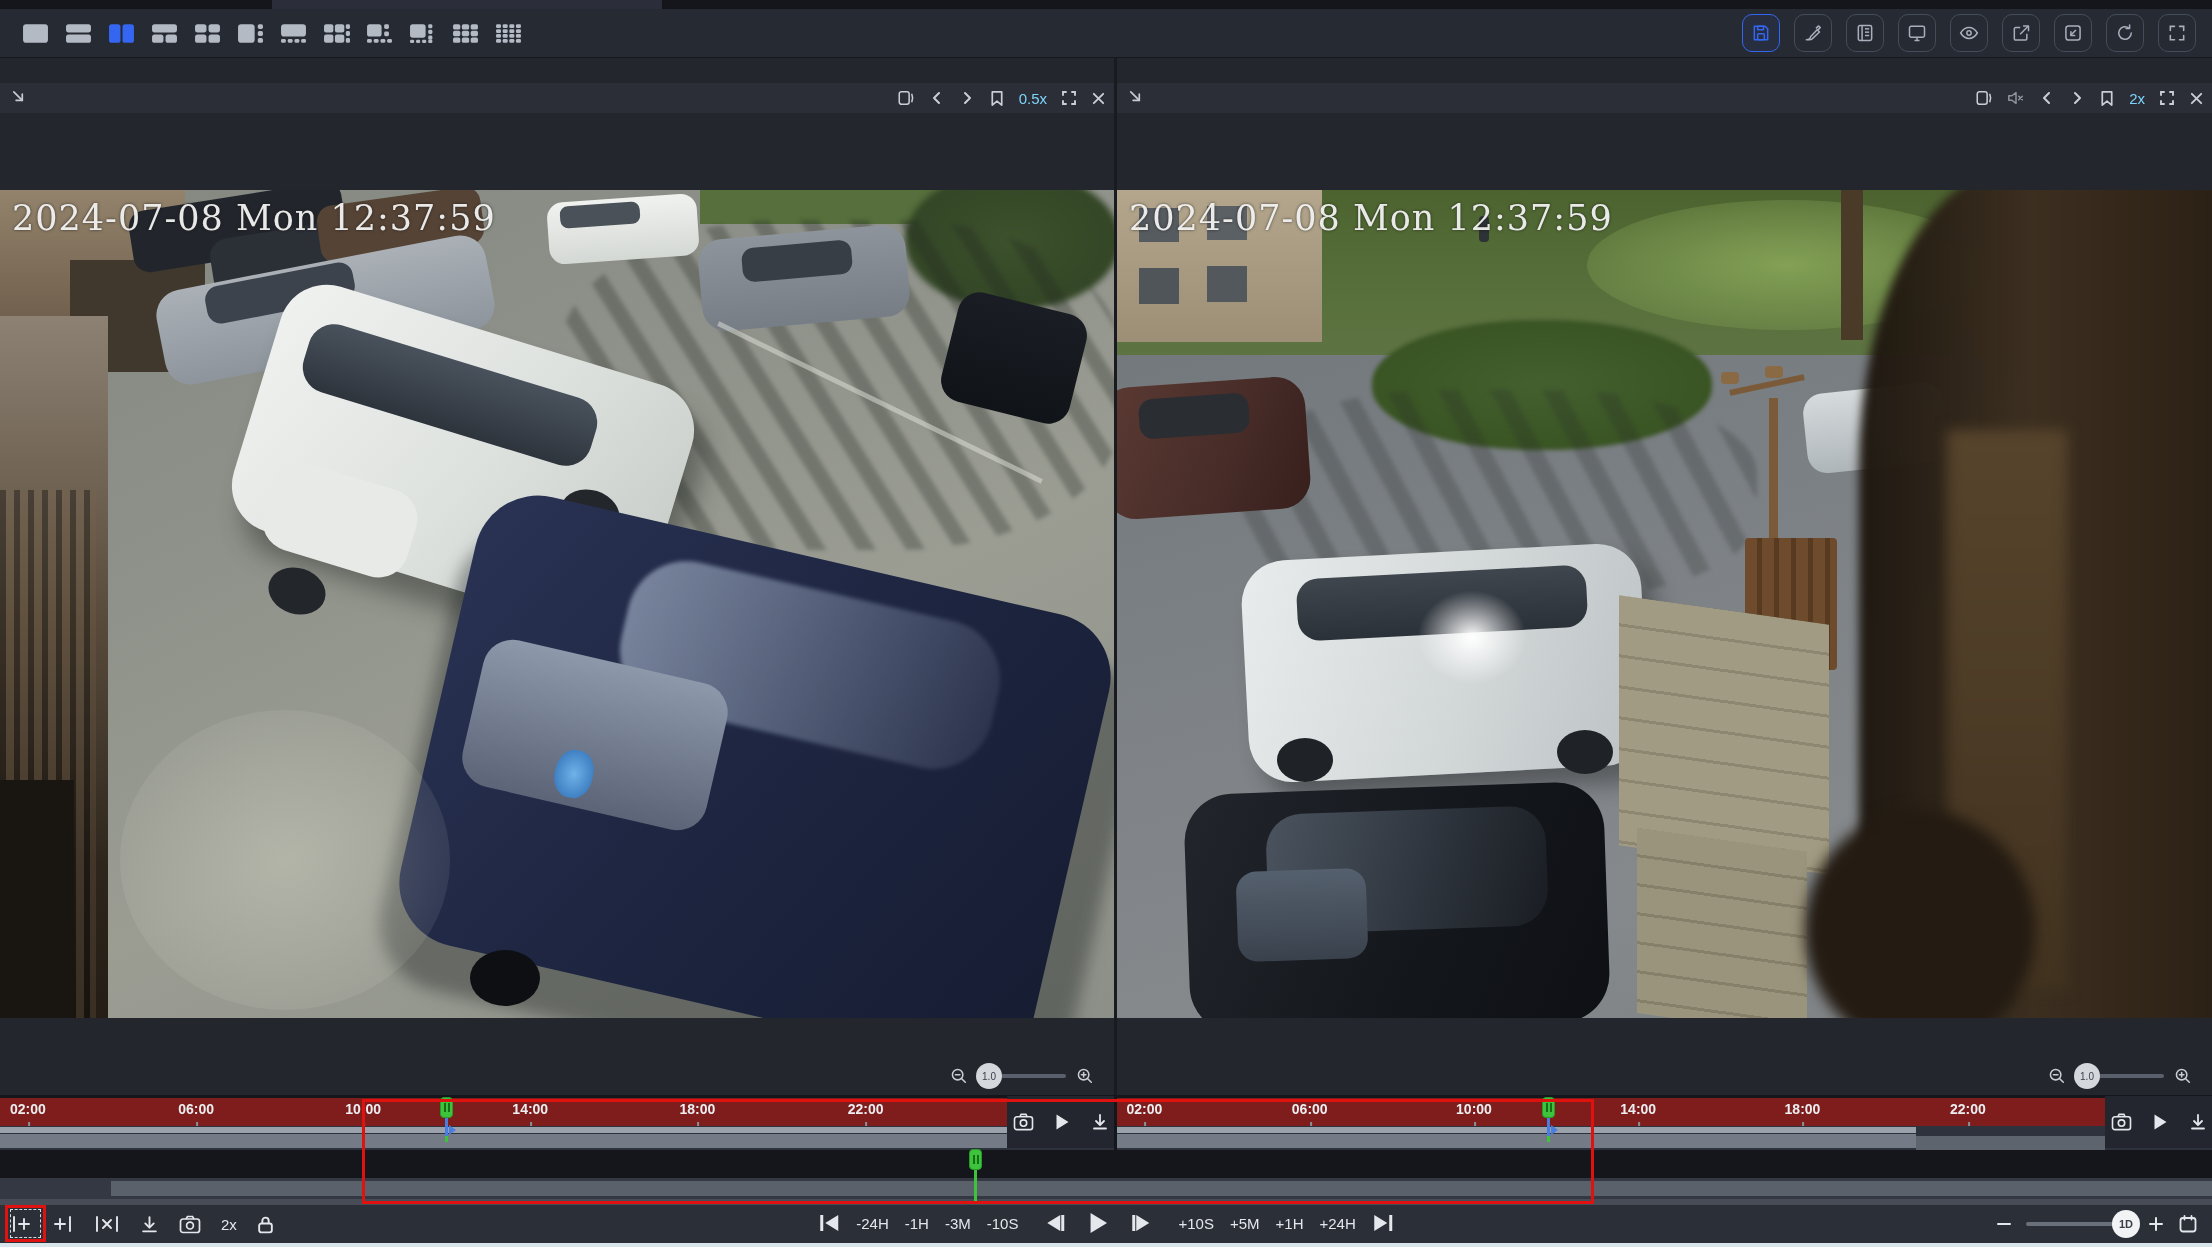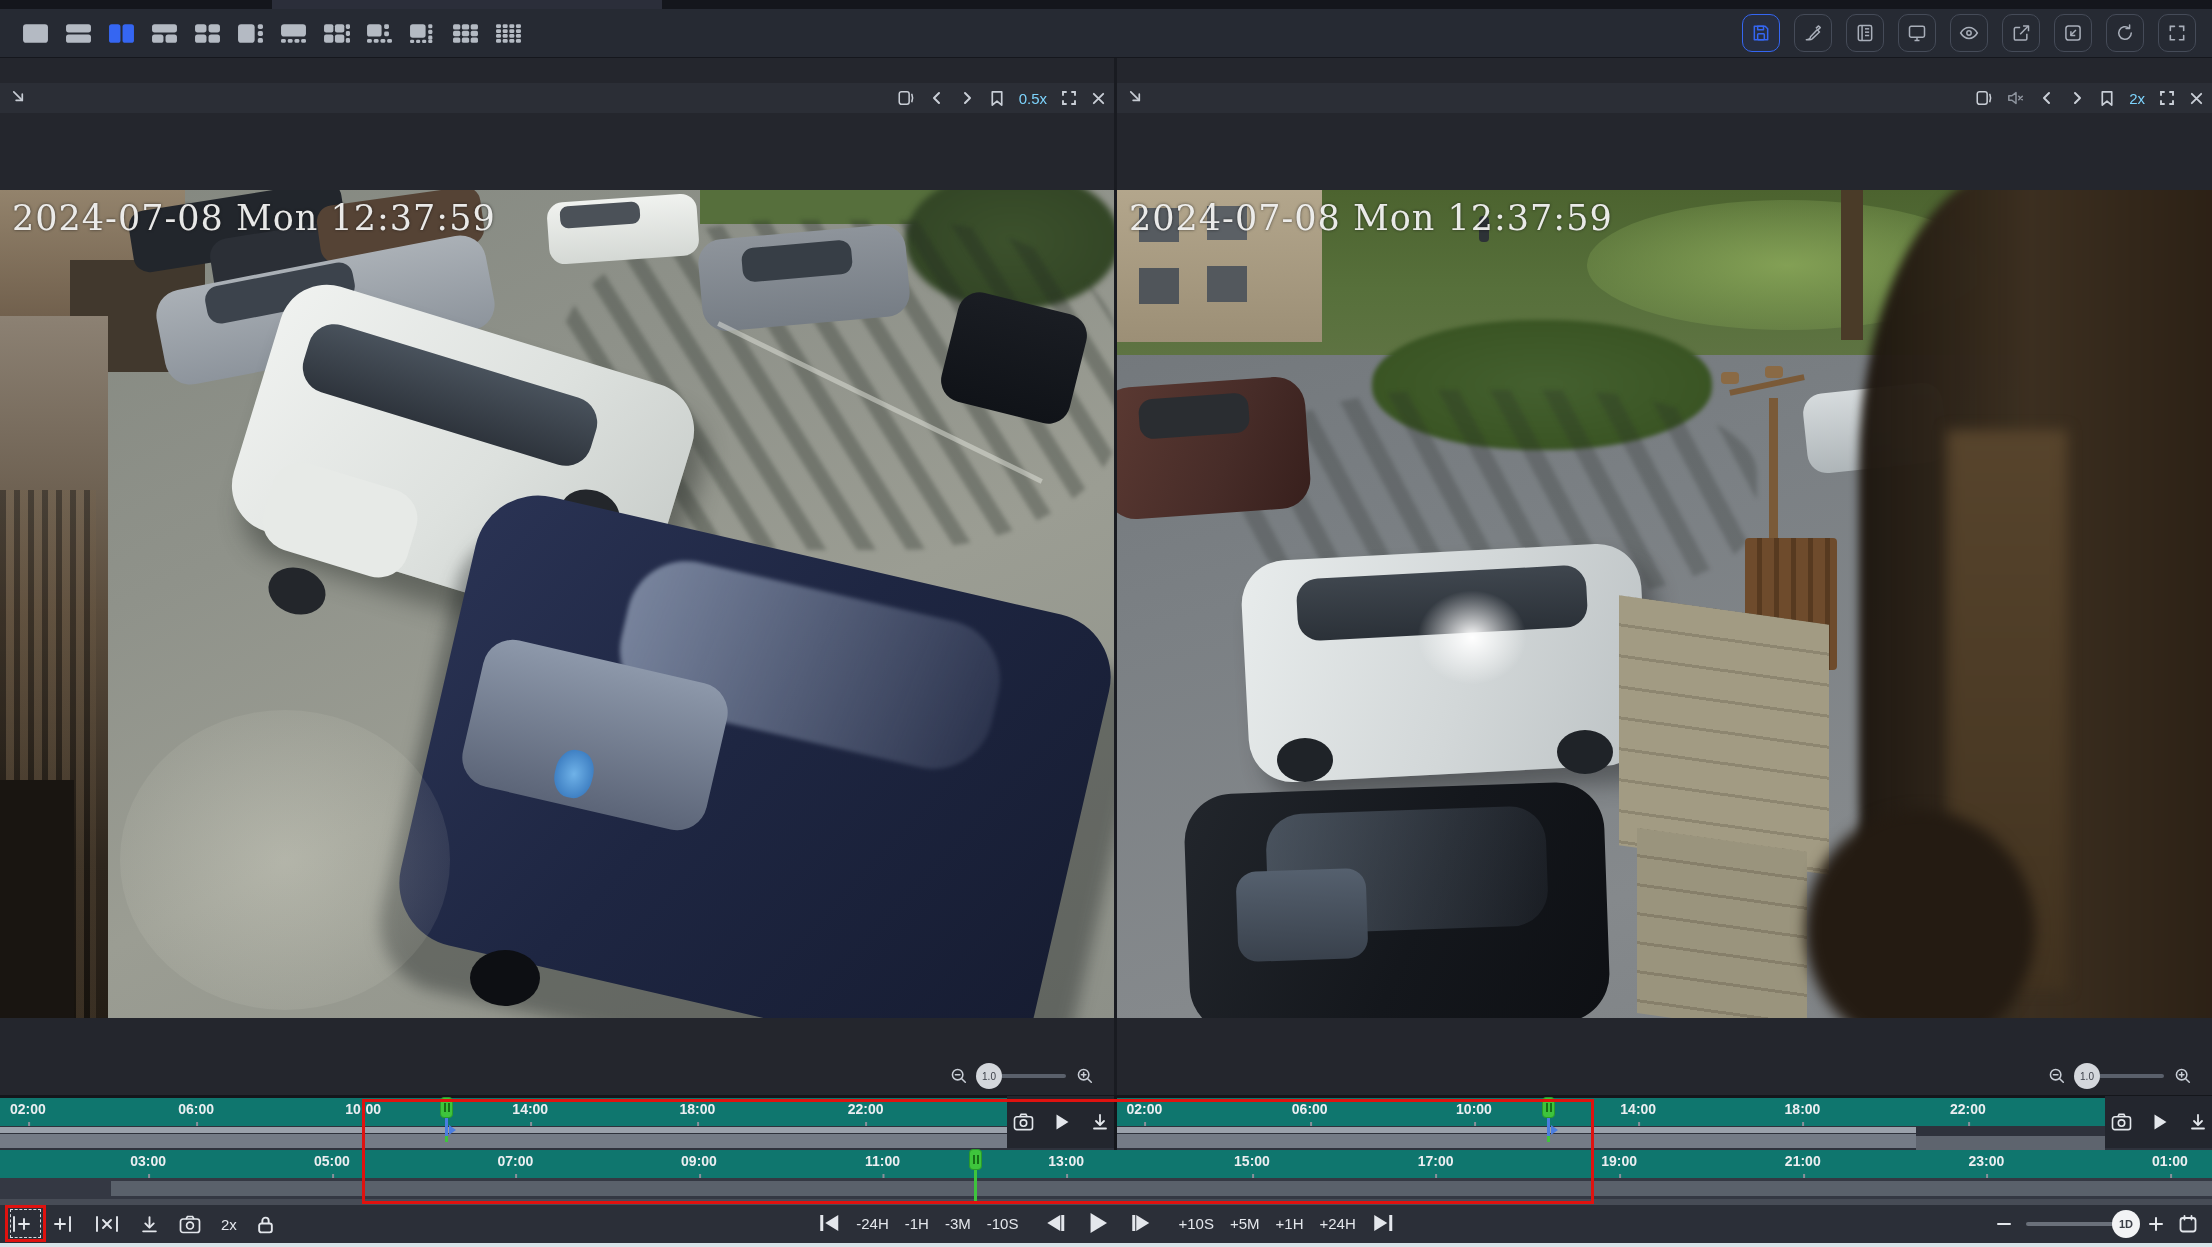--- a/index.html
+++ b/index.html
@@ -45,21 +45,21 @@
   .zslider { position:relative; width:88px; height:4px; background:#5a606b; border-radius:2px; }
   .zthumb { position:absolute; left:-2px; top:50%; transform:translate(0,-50%); width:26px; height:26px;
             border-radius:50%; background:#d4d7dc; color:#3a3e47; font-size:10px; display:flex;
             align-items:center; justify-content:center; }
 
   
   .shape { position:absolute; }
 
   
   .tl-band { left:0; top:1095px; width:2212px; height:110px; background:#14161b; }
-  .ruler { position:absolute; height:28px; background:#0f766e; }
+  .ruler { position:absolute; height:28px; background:#7f1d1d; }
   .rlabel { position:absolute; top:3px; transform:translateX(-50%); color:#eceef1; font-size:14px;
             font-weight:bold; white-space:nowrap; }
   .rlabel::after { content:""; position:absolute; left:50%; top:21px; width:2px; height:5px; background:#8a909a; }
   .track { position:absolute; height:24px; background:#2e323c; }
   .recbar { position:absolute; }
   .iconblock { position:absolute; width:107px; height:52px; background:#23262e; display:flex;
                align-items:center; justify-content:center; gap:20px; color:#eef0f3; z-index:5; }
   .playpill { position:absolute; width:13px; height:21px; background:#3ec43c; border:1px solid #2a9a2a;
               border-radius:4px; z-index:6; }
   .playpill::before, .playpill::after { content:""; position:absolute; top:5px; width:2px; height:9px; background:#156e15; }
@@ -579,34 +579,20 @@
         </span>
     </div>
 
     <div class="playpill" style="left:440px;top:2px;"></div>
     <div class="playline" style="left:445px;top:23px;height:24px;background:linear-gradient(#4a7de0 0 75%,#3ec43c 75%);"></div>
     <div class="playtri" style="left:449px;top:30px;"></div>
     <div class="playpill" style="left:1542px;top:2px;"></div>
     <div class="playline" style="left:1547px;top:23px;height:24px;background:linear-gradient(#4a7de0 0 75%,#3ec43c 75%);"></div>
     <div class="playtri" style="left:1551px;top:30px;"></div>
 
-    <div class="ruler" style="left:0;top:55px;width:2212px;">
-      <span class="rlabel" style="left:6.7%">03:00</span>
-      <span class="rlabel" style="left:15.0%">05:00</span>
-      <span class="rlabel" style="left:23.3%">07:00</span>
-      <span class="rlabel" style="left:31.6%">09:00</span>
-      <span class="rlabel" style="left:39.9%">11:00</span>
-      <span class="rlabel" style="left:48.2%">13:00</span>
-      <span class="rlabel" style="left:56.6%">15:00</span>
-      <span class="rlabel" style="left:64.9%">17:00</span>
-      <span class="rlabel" style="left:73.2%">19:00</span>
-      <span class="rlabel" style="left:81.5%">21:00</span>
-      <span class="rlabel" style="left:89.8%">23:00</span>
-      <span class="rlabel" style="left:98.1%">01:00</span>
-    </div>
     <div class="track" style="left:0;top:83px;width:2212px;height:27px;background:#343843;">
       <div class="recbar" style="left:5%;top:3px;width:95%;height:15px;background:#5a616b;"></div>
       <div class="recbar" style="left:0;top:21px;width:100%;height:6px;background:#474c56;"></div>
     </div>
     <div class="playpill" style="left:969px;top:54px;"></div>
     <div class="playline" style="left:974px;top:75px;height:33px;background:#3ec43c;"></div>
   </div>
 
   <div class="abs bottombar">
     <div class="bbleft">

